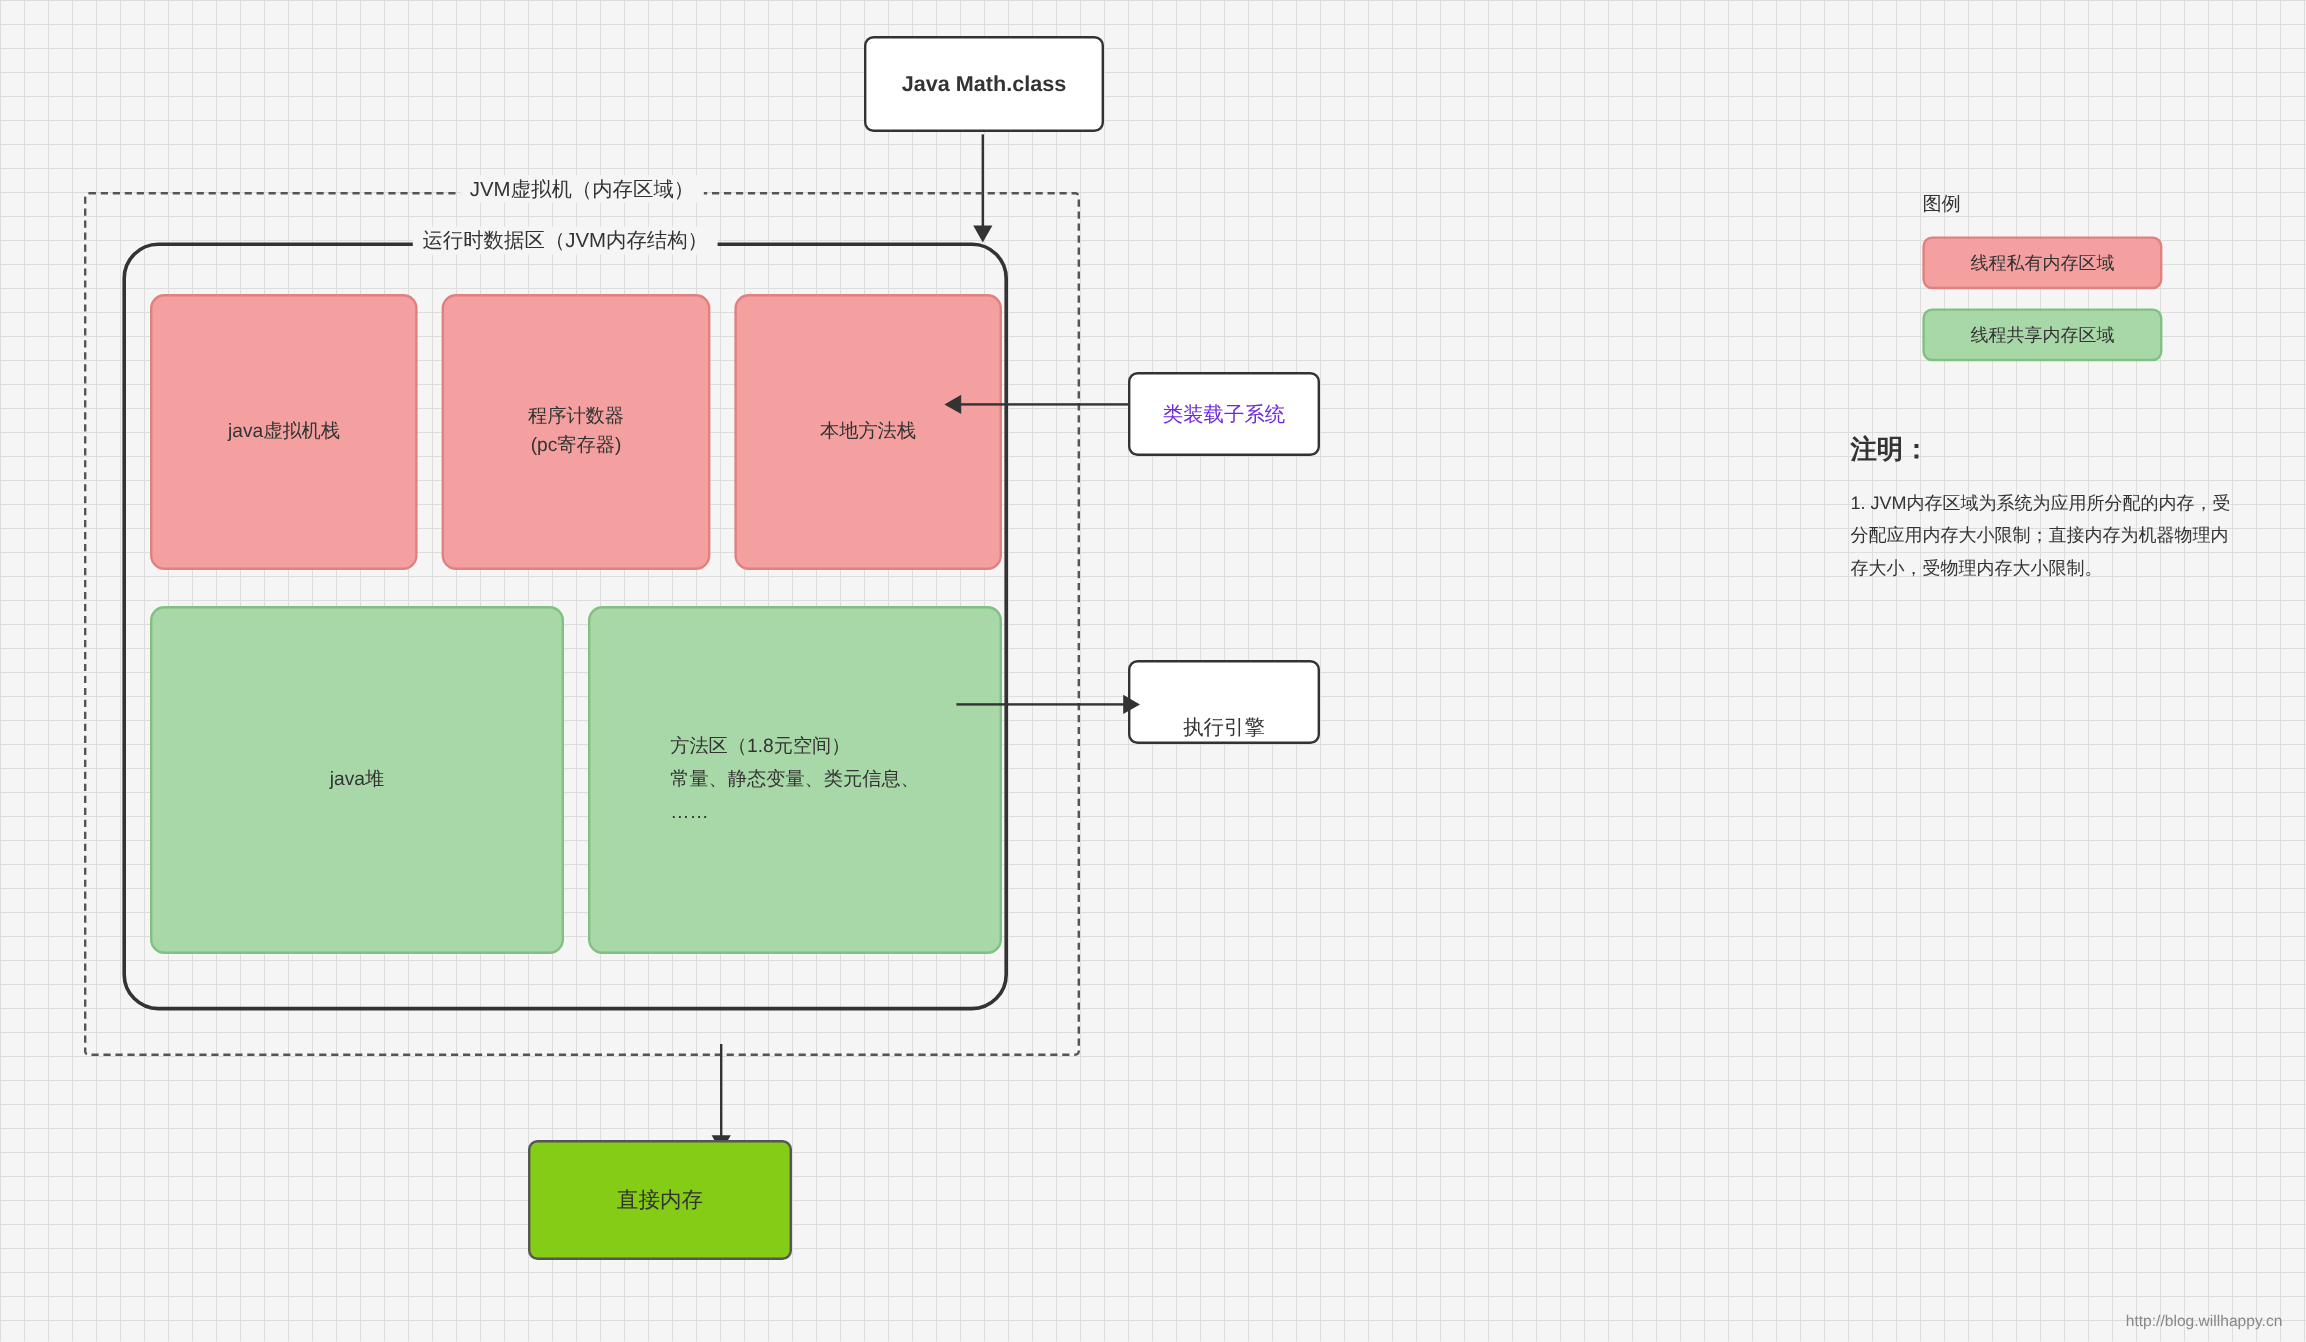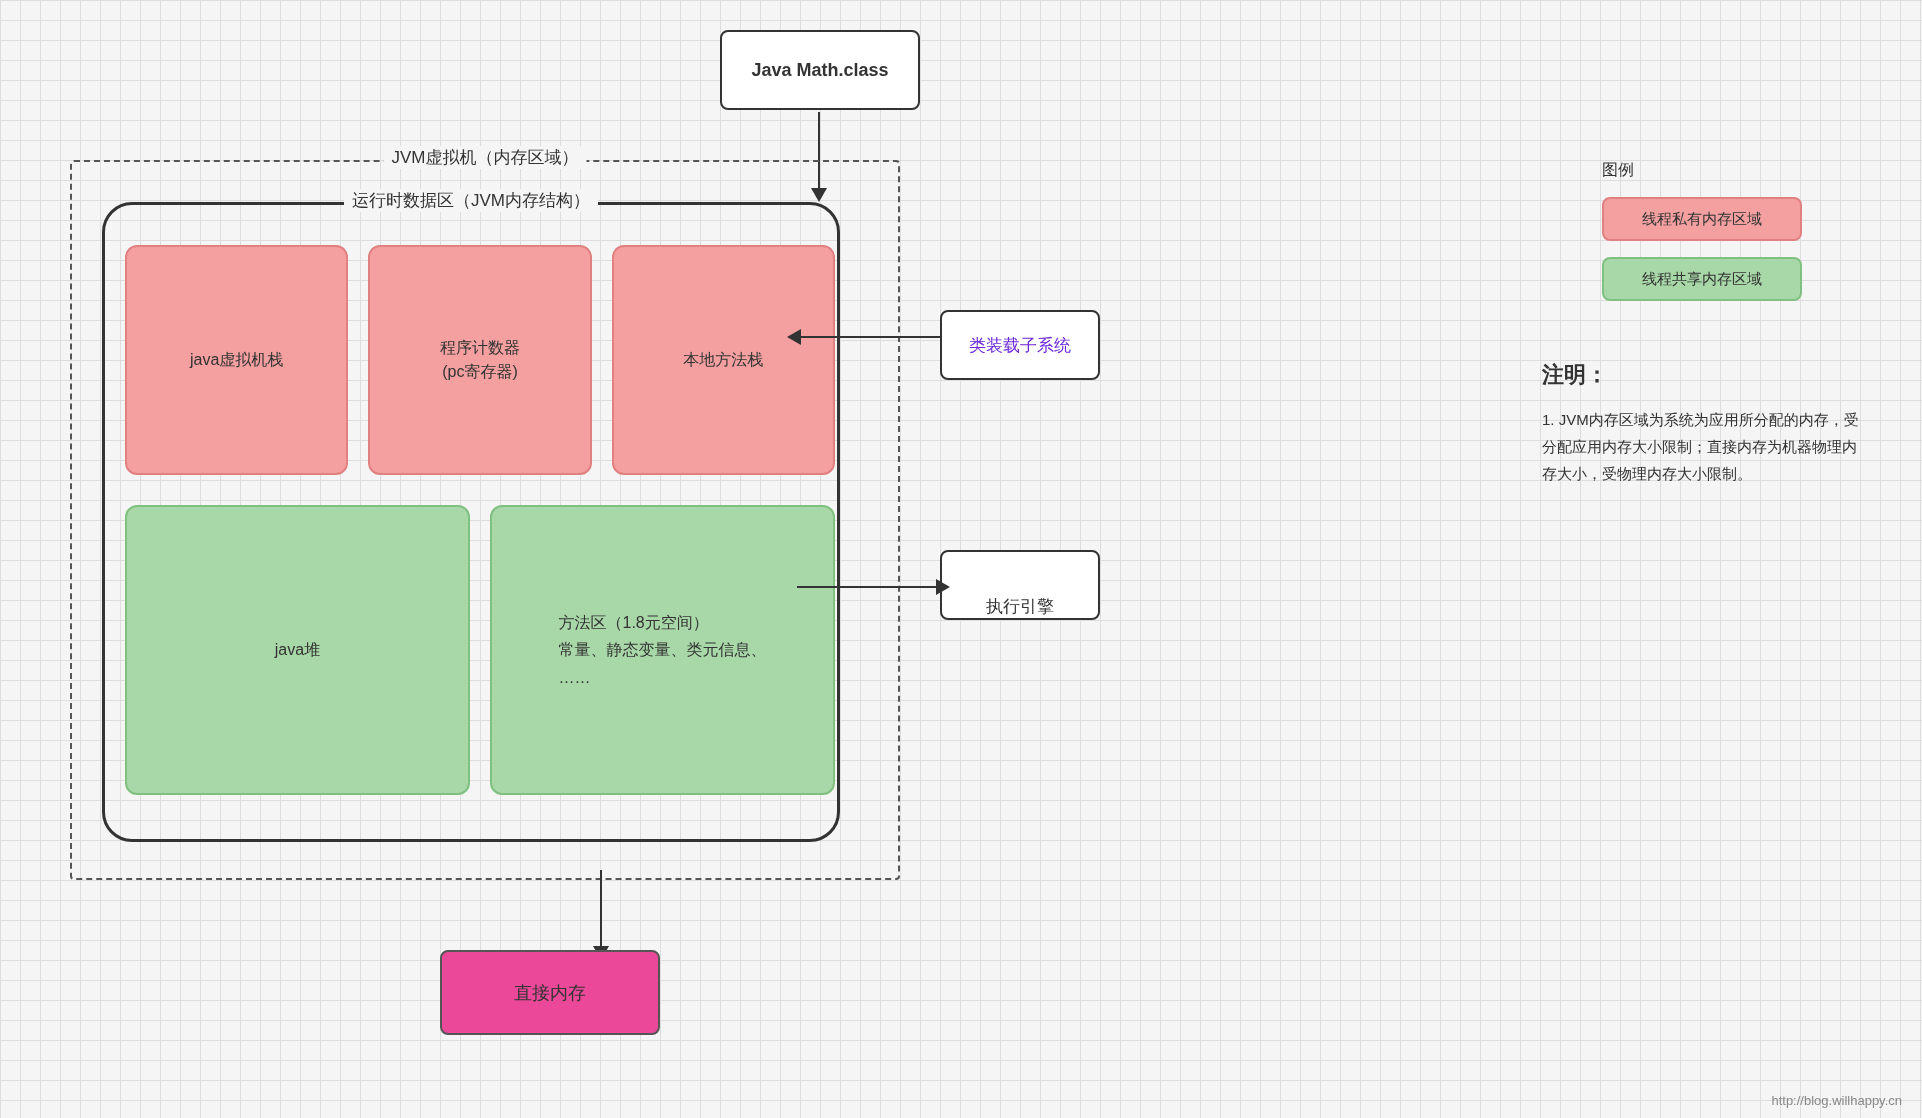--- a/index.html
+++ b/index.html
@@ -252,24 +252,24 @@
       border-right: 8px solid transparent;
       border-top: 14px solid #333;
     }
 
     
     .direct-memory-box {
       position: absolute;
       top: 930px;
       left: 400px;
       width: 220px;
-      height: 85px;
+      height: 100px;
       border: 2px solid #555;
       border-radius: 8px;
-      background: #ec4899;
+      background: #84cc16;
       display: flex;
       align-items: center;
       justify-content: center;
       font-size: 18px;
       color: #333;
     }
 
     
     .legend-panel {
       position: absolute;

